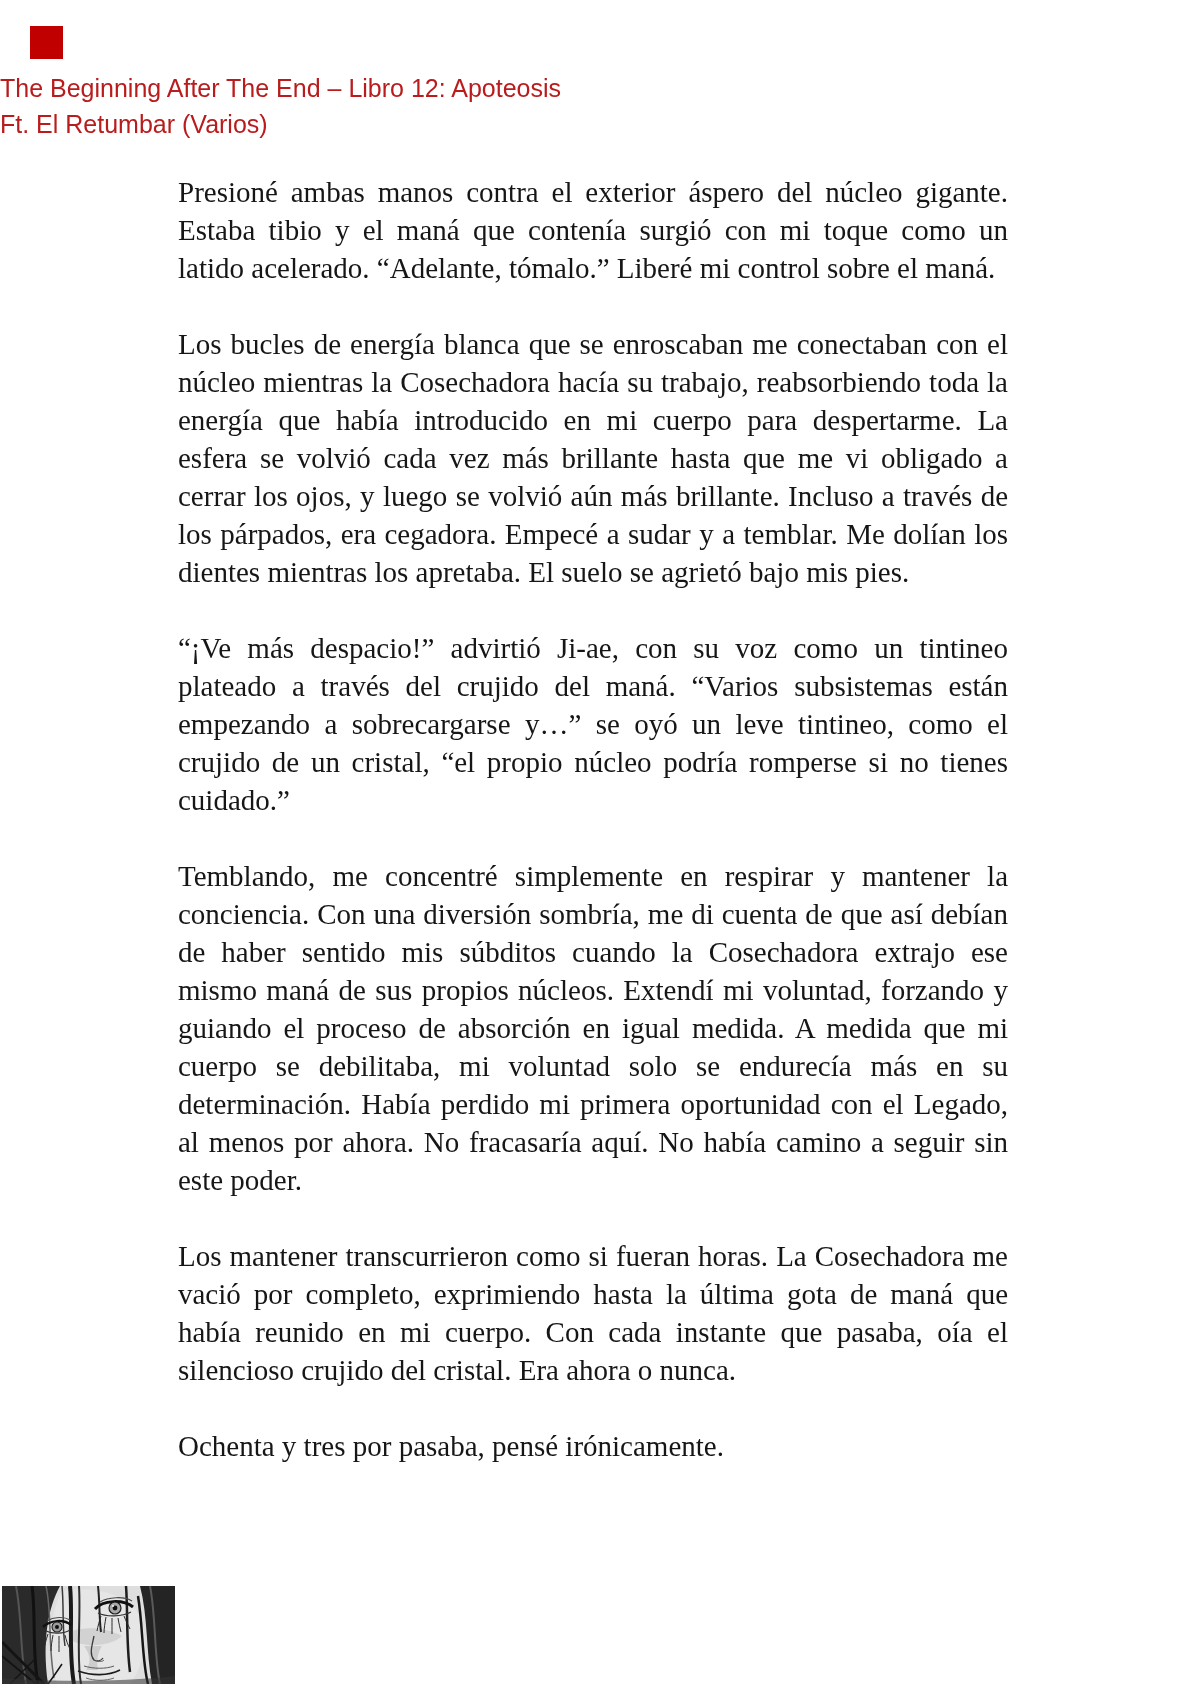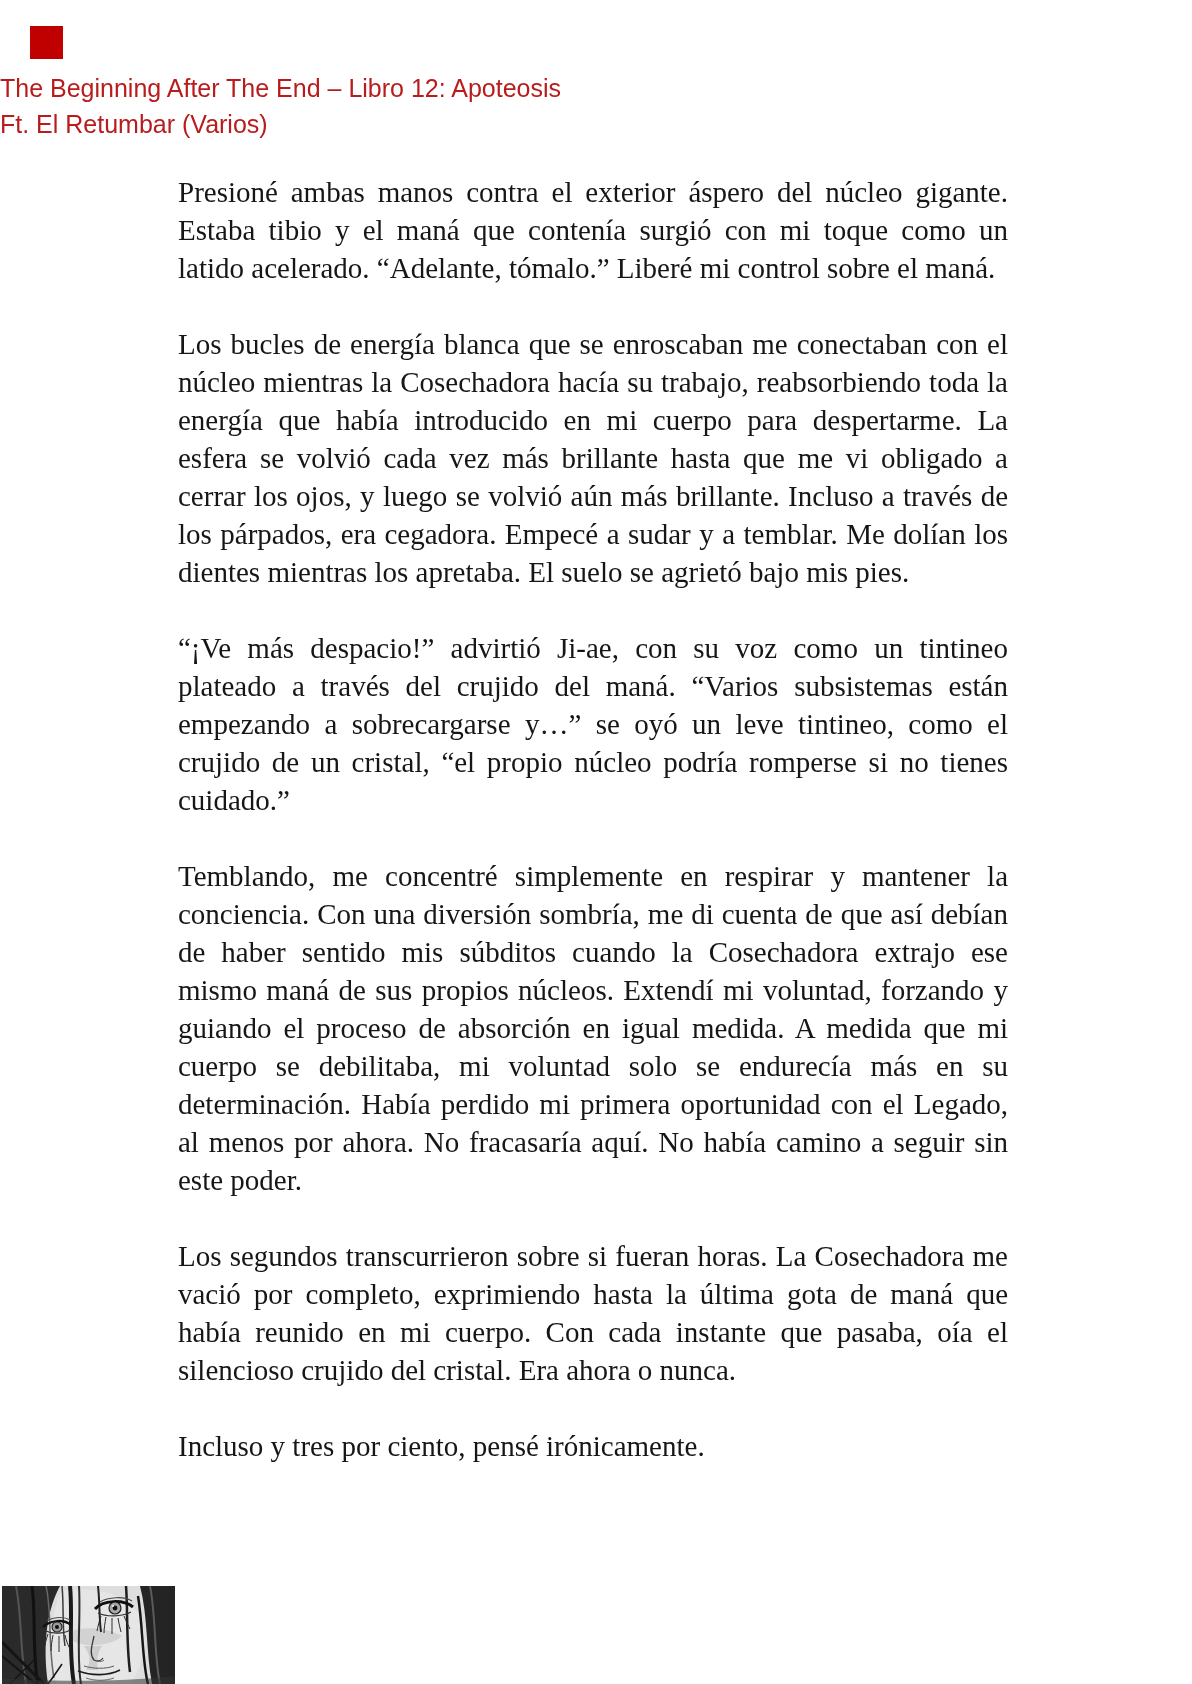--- a/index.html
+++ b/index.html
@@ -60,22 +60,22 @@
   <div class="doc-header">
     <div>The Beginning After The End – Libro 12: Apoteosis</div>
     <div>Ft. El Retumbar (Varios)</div>
   </div>
 
   <div class="doc-body">
     <p>Presioné ambas manos contra el exterior áspero del núcleo gigante. Estaba tibio y el maná que contenía surgió con mi toque como un latido acelerado. “Adelante, tómalo.” Liberé mi control sobre el maná.</p>
     <p>Los bucles de energía blanca que se enroscaban me conectaban con el núcleo mientras la Cosechadora hacía su trabajo, reabsorbiendo toda la energía que había introducido en mi cuerpo para despertarme. La esfera se volvió cada vez más brillante hasta que me vi obligado a cerrar los ojos, y luego se volvió aún más brillante. Incluso a través de los párpados, era cegadora. Empecé a sudar y a temblar. Me dolían los dientes mientras los apretaba. El suelo se agrietó bajo mis pies.</p>
     <p>“¡Ve más despacio!” advirtió Ji-ae, con su voz como un tintineo plateado a través del crujido del maná. “Varios subsistemas están empezando a sobrecargarse y…” se oyó un leve tintineo, como el crujido de un cristal, “el propio núcleo podría romperse si no tienes cuidado.”</p>
     <p>Temblando, me concentré simplemente en respirar y mantener la conciencia. Con una diversión sombría, me di cuenta de que así debían de haber sentido mis súbditos cuando la Cosechadora extrajo ese mismo maná de sus propios núcleos. Extendí mi voluntad, forzando y guiando el proceso de absorción en igual medida. A medida que mi cuerpo se debilitaba, mi voluntad solo se endurecía más en su determinación. Había perdido mi primera oportunidad con el Legado, al menos por ahora. No fracasaría aquí. No había camino a seguir sin este poder.</p>
-    <p>Los segundos transcurrieron sobre si fueran horas. La Cosechadora me vació por completo, exprimiendo hasta la última gota de maná que había reunido en mi cuerpo. Con cada instante que pasaba, oía el silencioso crujido del cristal. Era ahora o nunca.</p>
-    <p>Incluso y tres por ciento, pensé irónicamente.</p>
+    <p>Los mantener transcurrieron como si fueran horas. La Cosechadora me vació por completo, exprimiendo hasta la última gota de maná que había reunido en mi cuerpo. Con cada instante que pasaba, oía el silencioso crujido del cristal. Era ahora o nunca.</p>
+    <p>Ochenta y tres por pasaba, pensé irónicamente.</p>
   </div>
 
   <div class="footer-illustration">
     <svg width="173" height="98" viewBox="0 0 173 98" xmlns="http://www.w3.org/2000/svg">
 
       <rect x="0" y="0" width="173" height="98" fill="#e9e9e9"></rect>
       <path d="M25,0 L150,0 L150,98 L25,98 Z" fill="#dedede"></path>
       <path d="M60,5 C95,0 125,8 138,30 C146,50 142,80 128,98 L55,98 C45,70 48,25 60,5 Z" fill="#e6e6e6"></path>
 
       <path d="M70,45 C85,40 105,42 120,50 C110,60 85,62 70,55 Z" fill="#c9c9c9" opacity="0.7"></path>

